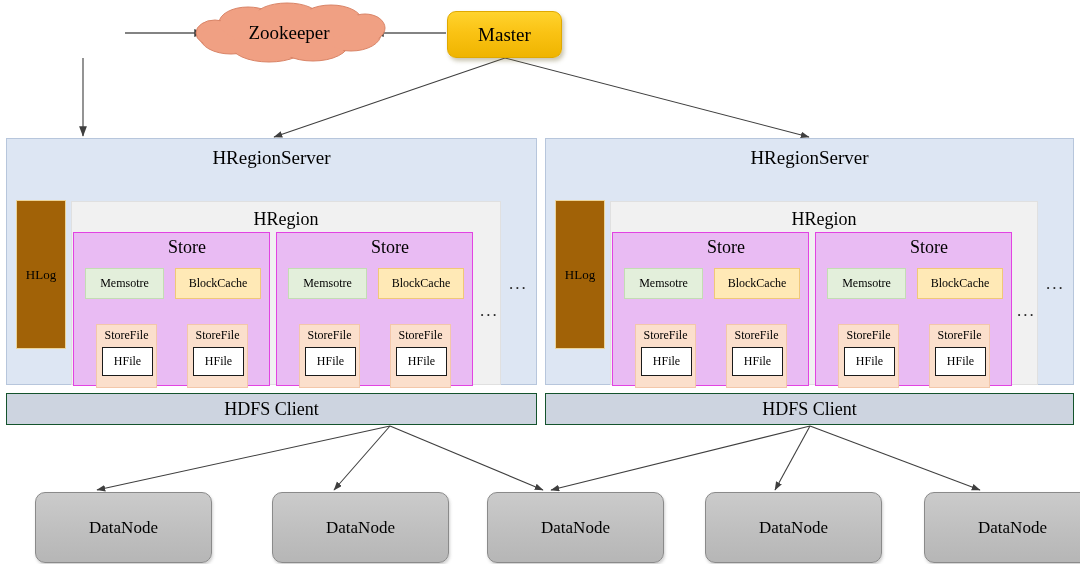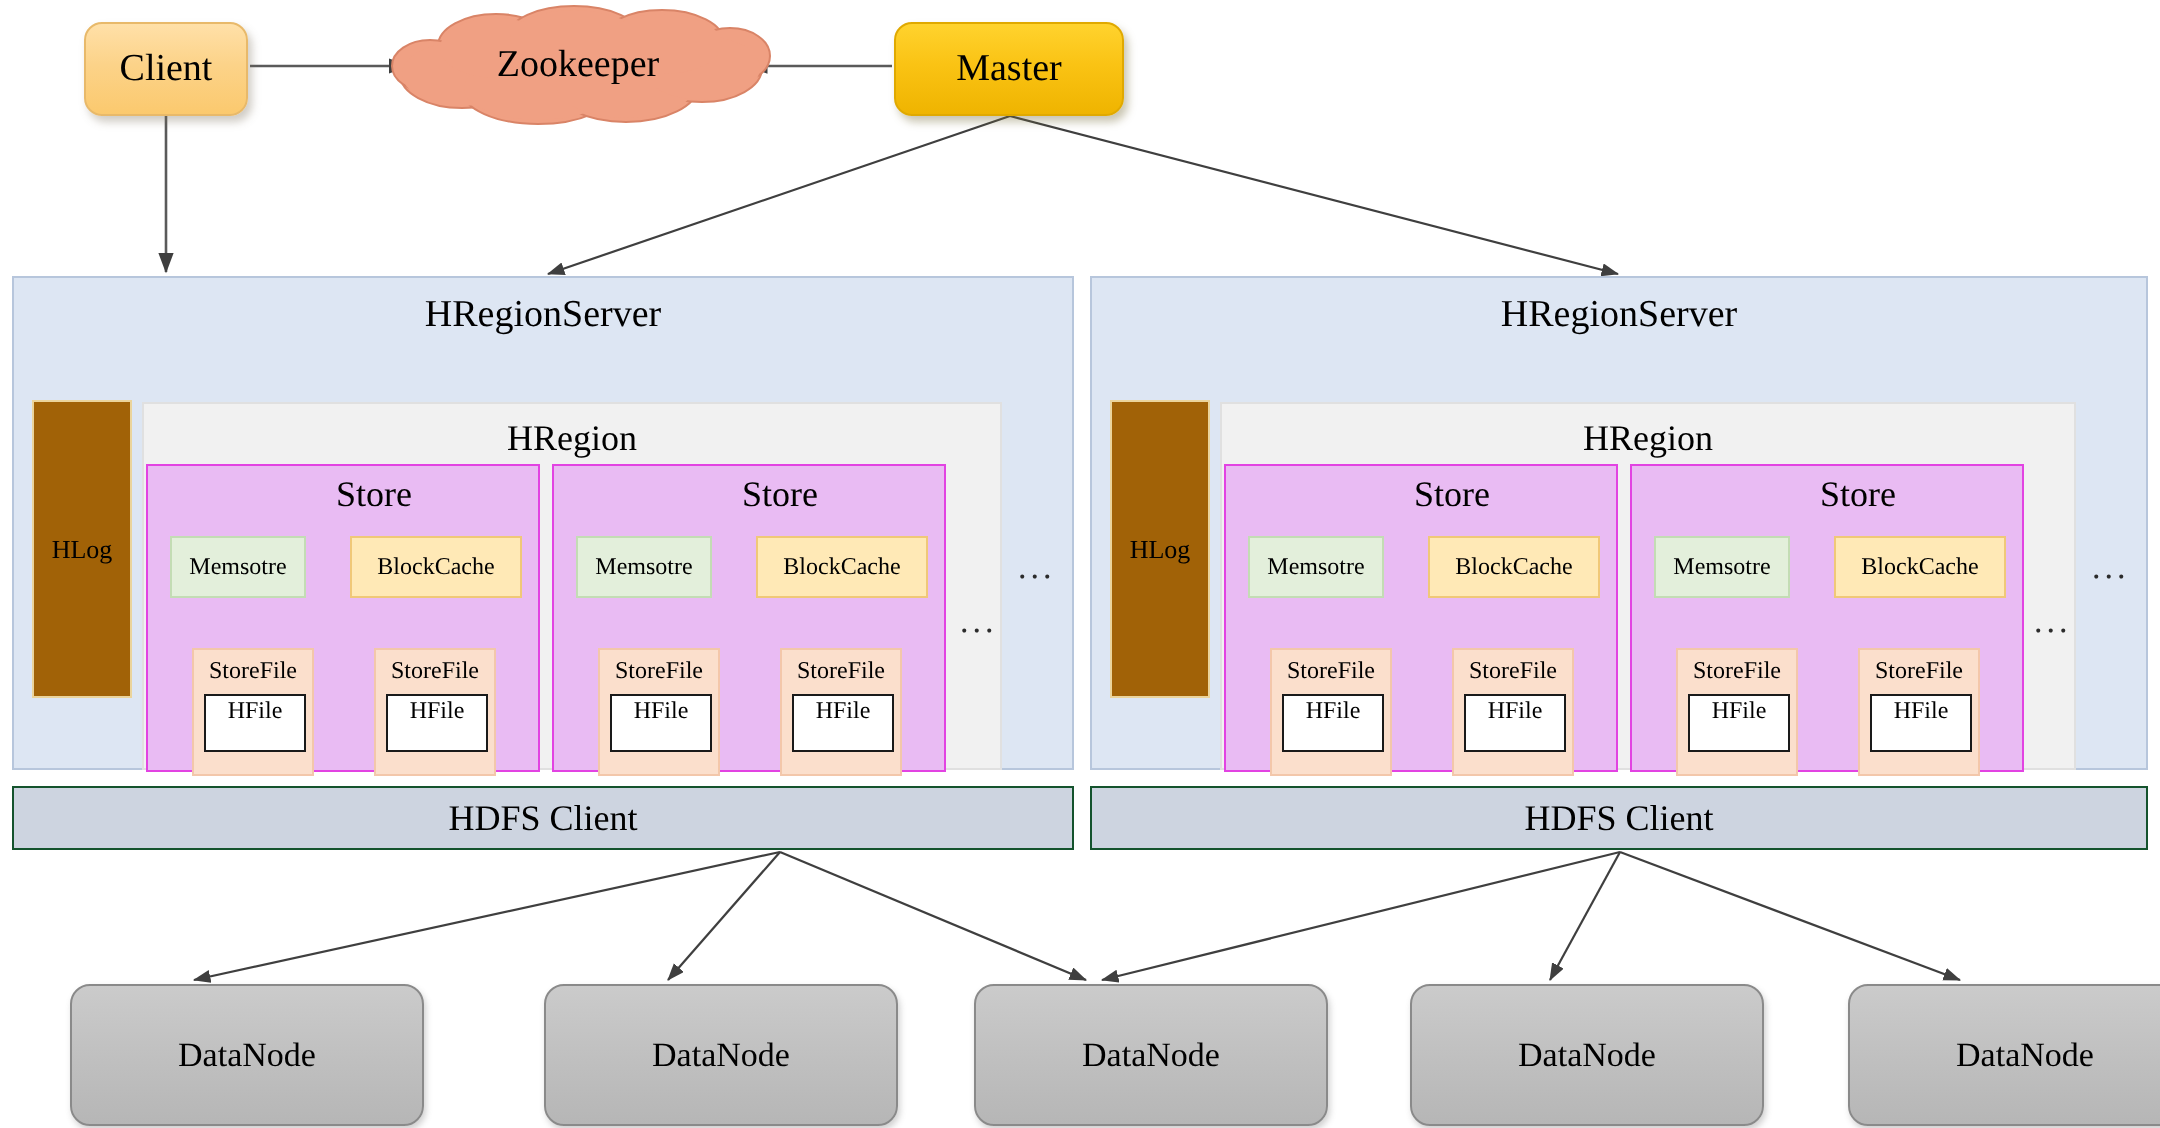--- a/index.html
+++ b/index.html
@@ -86,21 +86,21 @@
   .store {
     top: 231px; width: 197px; height: 154px;
     background: #E9BBF3;
     border: 1px solid #E243E2;
   }
   .store-title {
     position: absolute; left: 0; right: 0; top: 4px;
     text-align: center; font-size: 18px; padding-left: 31px;
   }
   .memstore {
-    position: absolute; left: 11px; top: 35px; width: 68px; height: 31px;
+    position: absolute; left: 11px; top: 35px; width: 79px; height: 31px;
     background: #E3EFDB; border: 1px solid #C3DCB4;
     display: flex; align-items: center; justify-content: center;
     font-size: 12px; box-sizing: border-box;
   }
   .blockcache {
     position: absolute; left: 101px; top: 35px; width: 86px; height: 31px;
     background: #FFE9B6; border: 1px solid #F0C878;
     display: flex; align-items: center; justify-content: center;
     font-size: 12px; box-sizing: border-box;
   }
@@ -111,21 +111,21 @@
   }
   .storefile.sf1 { left: 22px; }
   .storefile.sf2 { left: 113px; }
   .storefile-label {
     position: absolute; left: 0; right: 0; top: 3px;
     text-align: center; font-size: 12px;
   }
   .hfile {
     position: absolute; left: 5px; top: 22px; width: 51px; height: 29px;
     background: #FFFFFF; border: 1.5px solid #1A1A1A;
-    display: flex; justify-content: center;
+    display: flex; align-items: center; justify-content: center;
     font-size: 12px; box-sizing: border-box;
   }
 
   .ellipsis {
     position: absolute;
     font-size: 17px; letter-spacing: 2px; line-height: 1;
     color: #2b2b2b;
   }
 
   
@@ -181,23 +181,20 @@
 
     <line x1="390" y1="426" x2="97" y2="490" stroke="#3F3F3F" stroke-width="1.1" marker-end="url(#ah)"></line>
     <line x1="390" y1="426" x2="334" y2="490" stroke="#3F3F3F" stroke-width="1.1" marker-end="url(#ah)"></line>
     <line x1="390" y1="426" x2="543" y2="490" stroke="#3F3F3F" stroke-width="1.1" marker-end="url(#ah)"></line>
 
     <line x1="810" y1="426" x2="551" y2="490" stroke="#3F3F3F" stroke-width="1.1" marker-end="url(#ah)"></line>
     <line x1="810" y1="426" x2="775" y2="490" stroke="#3F3F3F" stroke-width="1.1" marker-end="url(#ah)"></line>
     <line x1="810" y1="426" x2="980" y2="490" stroke="#3F3F3F" stroke-width="1.1" marker-end="url(#ah)"></line>
   </svg>
 
-  <div class="abs node-client">
-    <span>Client</span>
-  </div>
 
   <div class="abs node-master">
     <span>Master</span>
   </div>
 
   <div class="abs cloud-wrap">
     <svg width="196" height="63" viewBox="0 0 196 63">
       <g fill="#F0A083" stroke="#D98467" stroke-width="1">
         <ellipse cx="40" cy="36" rx="31" ry="17"></ellipse>
         <ellipse cx="78" cy="44" rx="38" ry="17"></ellipse>

